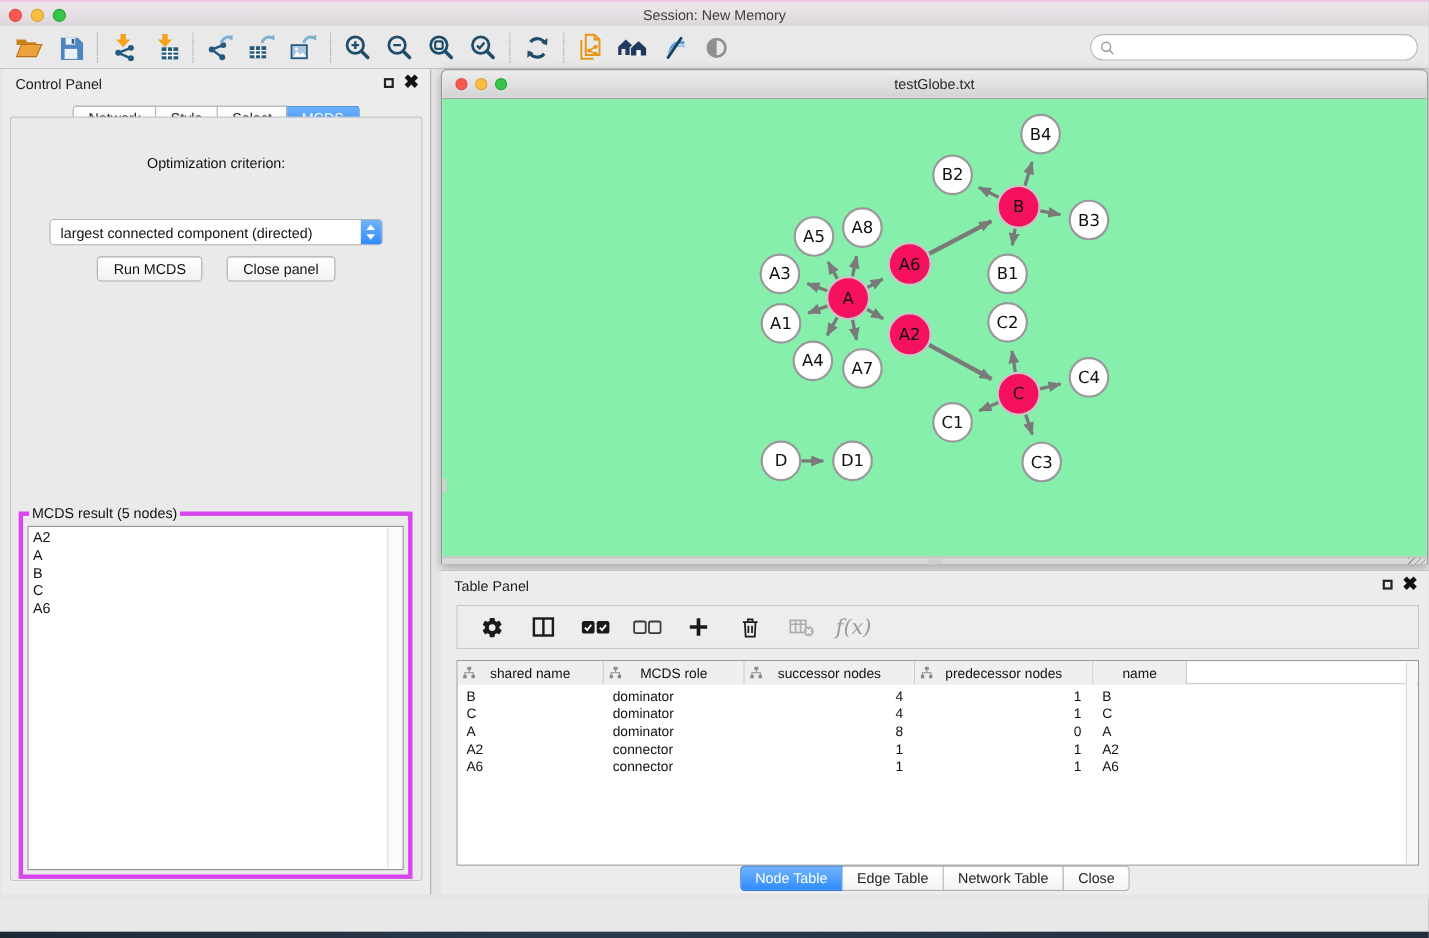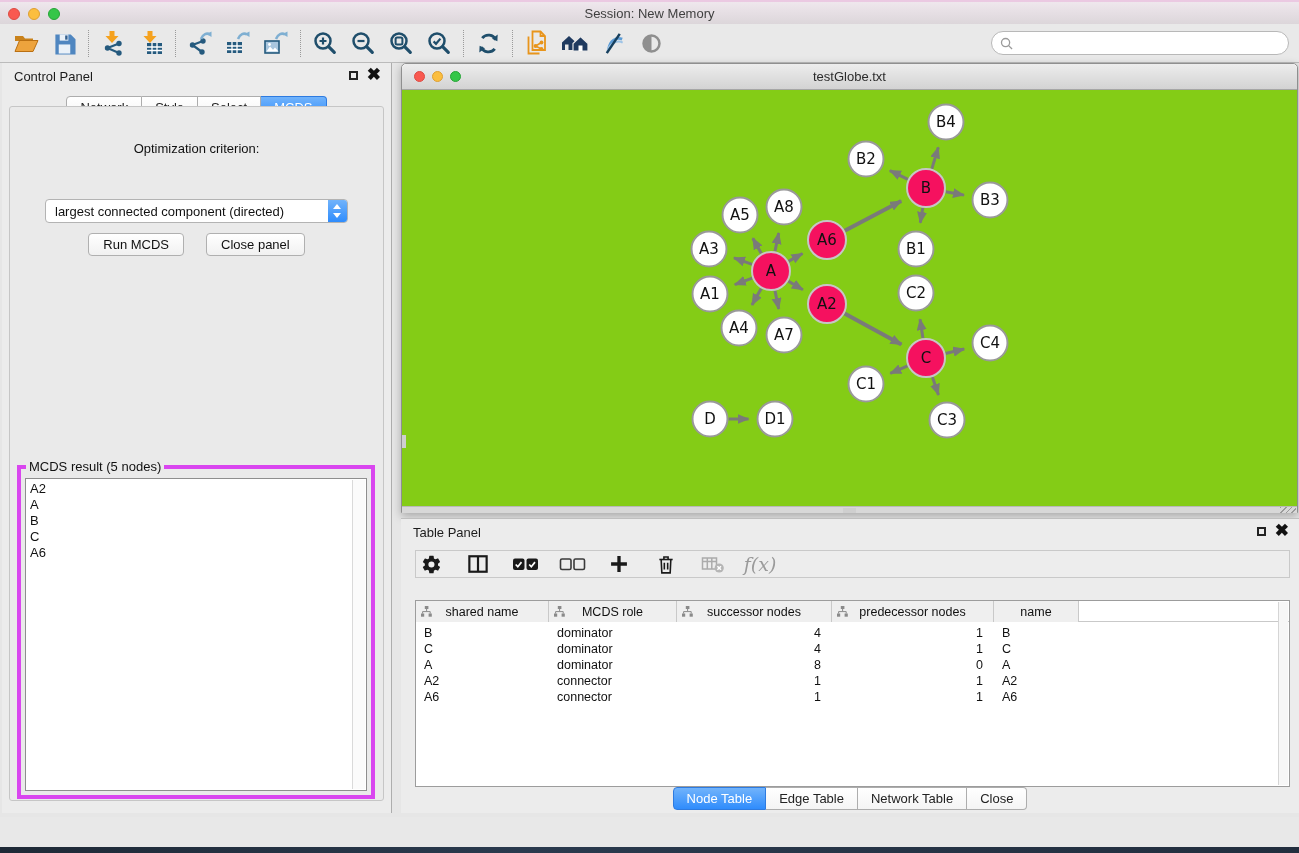--- a/index.html
+++ b/index.html
@@ -75,33 +75,33 @@
 
   
   .netwin{position:absolute;left:401px;top:0;width:897px;height:450px;background:#fff;
     border:1px solid #8F8F8F;border-radius:5px 5px 0 0;box-shadow:0 3px 10px rgba(0,0,0,.28);}
   .mac-titlebar{height:26px;background:linear-gradient(#EDEDED,#D3D3D3);
     border-bottom:1px solid #A6A6A6;border-radius:5px 5px 0 0;position:relative;
     display:flex;align-items:center;justify-content:center;}
   .mac-titlebar .lights2{position:absolute;left:12px;display:flex;gap:7px;}
   .light.sm{width:11px;height:11px;}
   .mac-titlebar .wtitle{font-size:13px;color:#2B2B2B;}
-  .canvas{position:relative;width:895px;height:416px;background:#84cc16;overflow:hidden;}
+  .canvas{position:relative;width:895px;height:416px;background:#86efac;overflow:hidden;}
   .net-bottom{position:relative;height:7px;background:#D8D8D8;border-top:1px solid #B9B9B9;}
   .grip{position:absolute;right:1px;bottom:0;width:16px;height:6px;
     background:repeating-linear-gradient(135deg,#9a9a9a 0 1px,transparent 1px 4px);}
   .nw-handle-left{position:absolute;left:0;top:345px;width:4px;height:13px;background:#CFCFCF;}
   .nw-handle-bot{position:absolute;left:441px;bottom:0;width:13px;height:5px;background:#CFCFCF;}
   #graph text{font-family:"DejaVu Sans",sans-serif;font-size:15px;fill:#111;}
 
   
   .tpanel{position:absolute;left:401px;top:455px;width:898px;height:295px;background:#ECECEC;
     border-top:1px solid #BFBFBF;}
-  .tp-toolbar{position:absolute;left:14px;right:9px;top:31px;height:28px;background:#EDEDED;
-    border:1px solid #C9C9C9;display:flex;align-items:center;gap:19px;padding-left:1px;}
+  .tp-toolbar{position:absolute;left:14px;right:9px;top:31px;height:40px;background:#EDEDED;
+    border:1px solid #C9C9C9;display:flex;align-items:center;gap:19px;padding-left:17px;}
   .tp-toolbar .tbtn{width:28px;}
   .fx{font-family:"DejaVu Serif",serif;font-style:italic;font-size:19px;color:#9A9A9A;}
   .tbl{position:absolute;left:14px;right:9px;top:81px;height:187px;background:#fff;
     border:1px solid #9C9C9C;overflow:hidden;}
   .tbl-head{display:flex;height:21px;border-bottom:1px solid #C9C9C9;}
   .th{display:flex;align-items:center;justify-content:center;gap:6px;background:#EFEFEF;
     border-right:1px solid #C9C9C9;font-size:12.5px;color:#111;height:21px;position:relative;}
   .th .hier{position:absolute;left:5px;top:5px;}
   .tbl-body{padding-top:3px;}
   .tr{display:flex;height:16px;}

